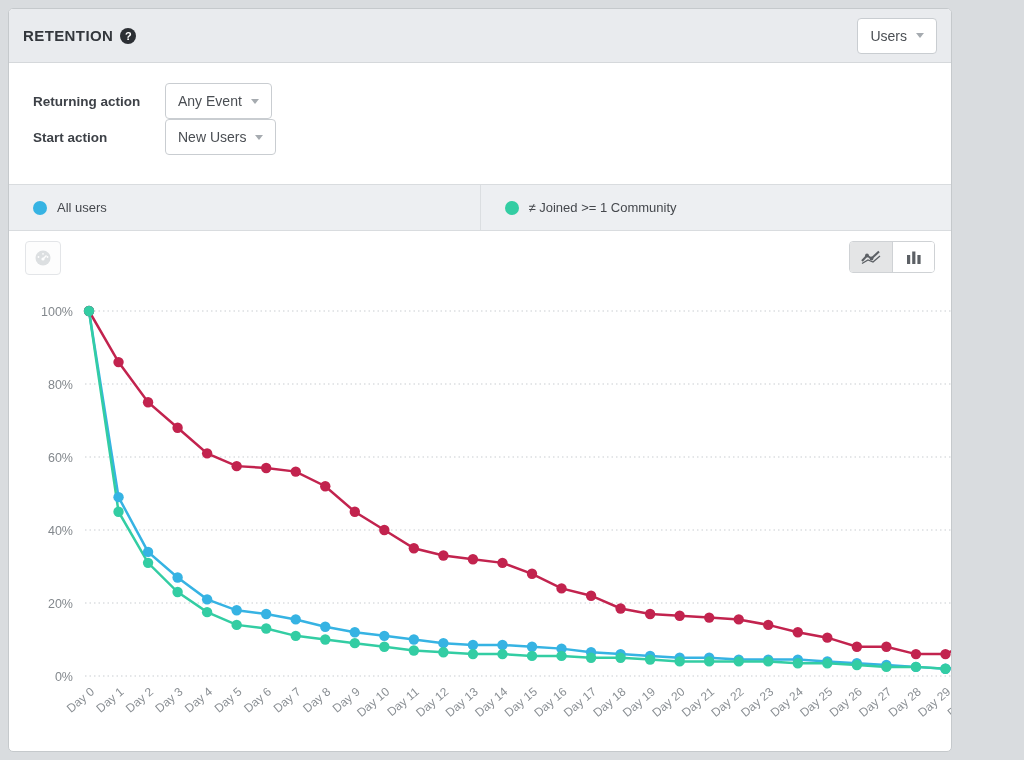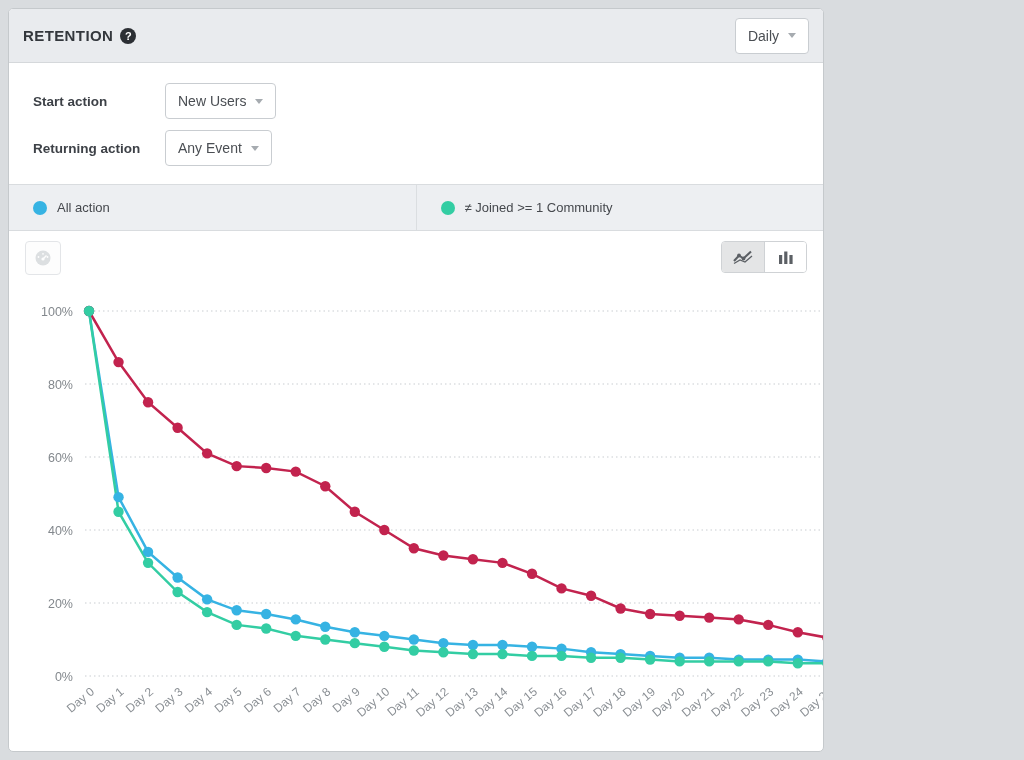--- a/index.html
+++ b/index.html
@@ -4,21 +4,21 @@
 <style>
   * { box-sizing: border-box; margin: 0; padding: 0; }
   html,body { width: 1024px; height: 760px; }
   body {
     background: #d9dcdf;
     font-family: "Liberation Sans", sans-serif;
     color: #45484d;
     overflow: hidden;
   }
   .card {
-    position: absolute; left: 8px; top: 8px; width: 816px; height: 744px;
+    position: absolute; left: 8px; top: 8px; width: 944px; height: 744px;
     background: #fff; border: 1px solid #c5c9cc; border-radius: 5px;
     overflow: hidden;
   }
   
   .hdr {
     height: 54px; background: #e9ebee; border-bottom: 1px solid #d5d8db;
     display: flex; align-items: center; padding: 0 14px;
   }
   .hdr-title { font-size: 15px; font-weight: 700; color: #33373c; letter-spacing: .4px; }
   .help-badge {
@@ -74,47 +74,47 @@
 </head>
 <body>
 
 <div class="card">
 
   <div class="hdr">
     <span class="hdr-title">RETENTION</span>
     <span class="help-badge">?</span>
     <div class="hdr-right">
       <button class="dd-btn">
-        <span>Daily</span>
+        <span>Users</span>
         <span class="caret"></span>
       </button>
     </div>
   </div>
 
   <div class="filters">
+    <div class="filter-row" style="margin-bottom:0">
+      <span class="filter-label">Returning action</span>
+      <button class="dd-btn">
+        <span>Any Event</span>
+        <span class="caret"></span>
+      </button>
+    </div>
     <div class="filter-row">
       <span class="filter-label">Start action</span>
       <button class="dd-btn">
         <span>New Users</span>
         <span class="caret"></span>
       </button>
     </div>
-    <div class="filter-row" style="margin-bottom:0">
-      <span class="filter-label">Returning action</span>
-      <button class="dd-btn">
-        <span>Any Event</span>
-        <span class="caret"></span>
-      </button>
-    </div>
   </div>
 
   <div class="legend">
     <div class="legend-cell">
       <span class="legend-dot" style="background: rgb(54, 179, 227);"></span>
-      <span>All action</span>
+      <span>All users</span>
     </div>
     <div class="legend-cell">
       <span class="legend-dot" style="background: rgb(51, 205, 163);"></span>
       <span>≠ Joined &gt;= 1 Community</span>
     </div>
   </div>
 
   <div class="chart-panel">
     <div class="chart-controls">
       <button class="ghost-btn">

